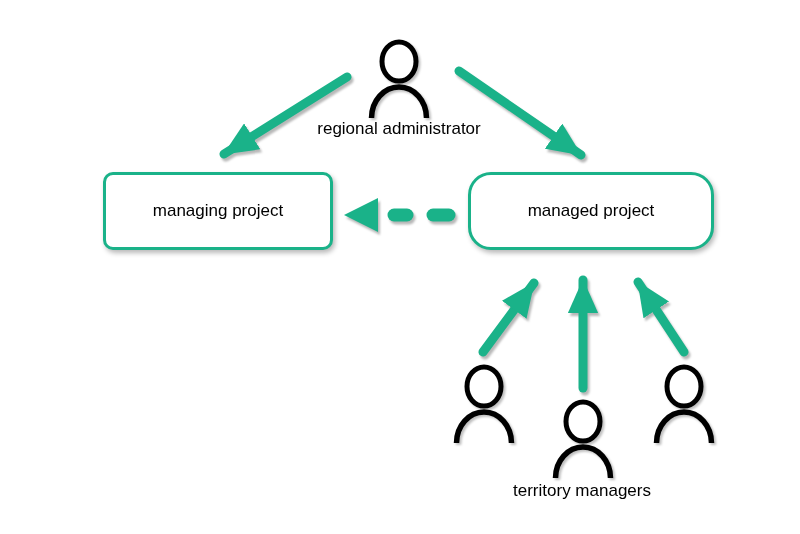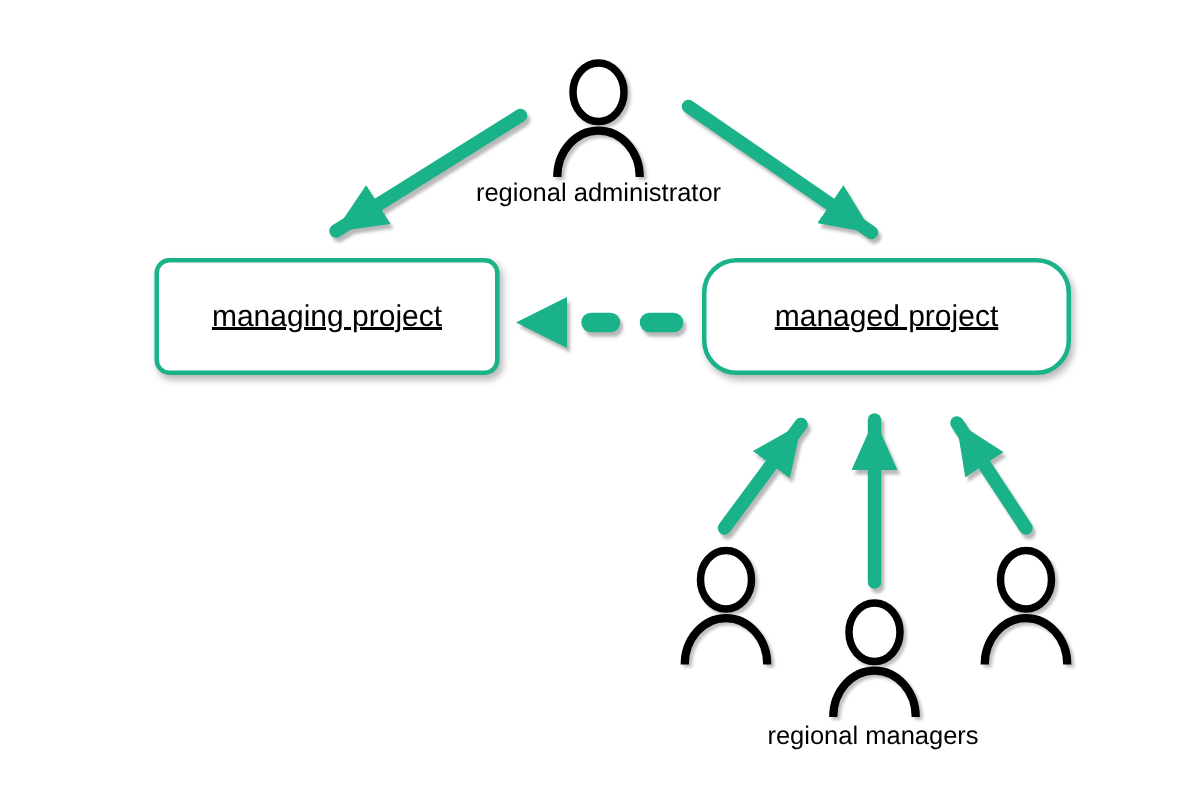--- a/index.html
+++ b/index.html
@@ -33,23 +33,22 @@
     fill:none;
   }
   .arrow-fill{fill:var(--accent,#1ab289);}
   .box{
     position:absolute;
     box-sizing:border-box;
     background:var(--box-fill,#fff);
     border:3px solid var(--accent,#1ab289);
     border-radius:10px;
     display:flex;align-items:center;justify-content:center;
-    font-size:20px;
+    font-size:17px;
     box-shadow:2px 3px 5px rgba(0,0,0,0.28);
-    text-decoration:underline;
   }
   .box-managing{left:103px;top:172px;width:230px;height:78px;}
   .box-managed{left:468px;top:172px;width:246px;height:78px;border-radius:23px;}
   .tag{
     position:absolute;
     font-size:17px;
     text-align:center;
     white-space:nowrap;
   }
   .tag-admin{left:299px;top:119px;width:200px;}
@@ -133,15 +132,15 @@
   <div class="person person-tm2">
     <svg viewBox="0 0 62 78">
       <use href="#person-glyph"></use>
     </svg>
   </div>
   <div class="person person-tm3">
     <svg viewBox="0 0 62 78">
       <use href="#person-glyph"></use>
     </svg>
   </div>
-  <div class="tag tag-managers">regional managers</div>
+  <div class="tag tag-managers">territory managers</div>
 
 </div>
 
 </body></html>

